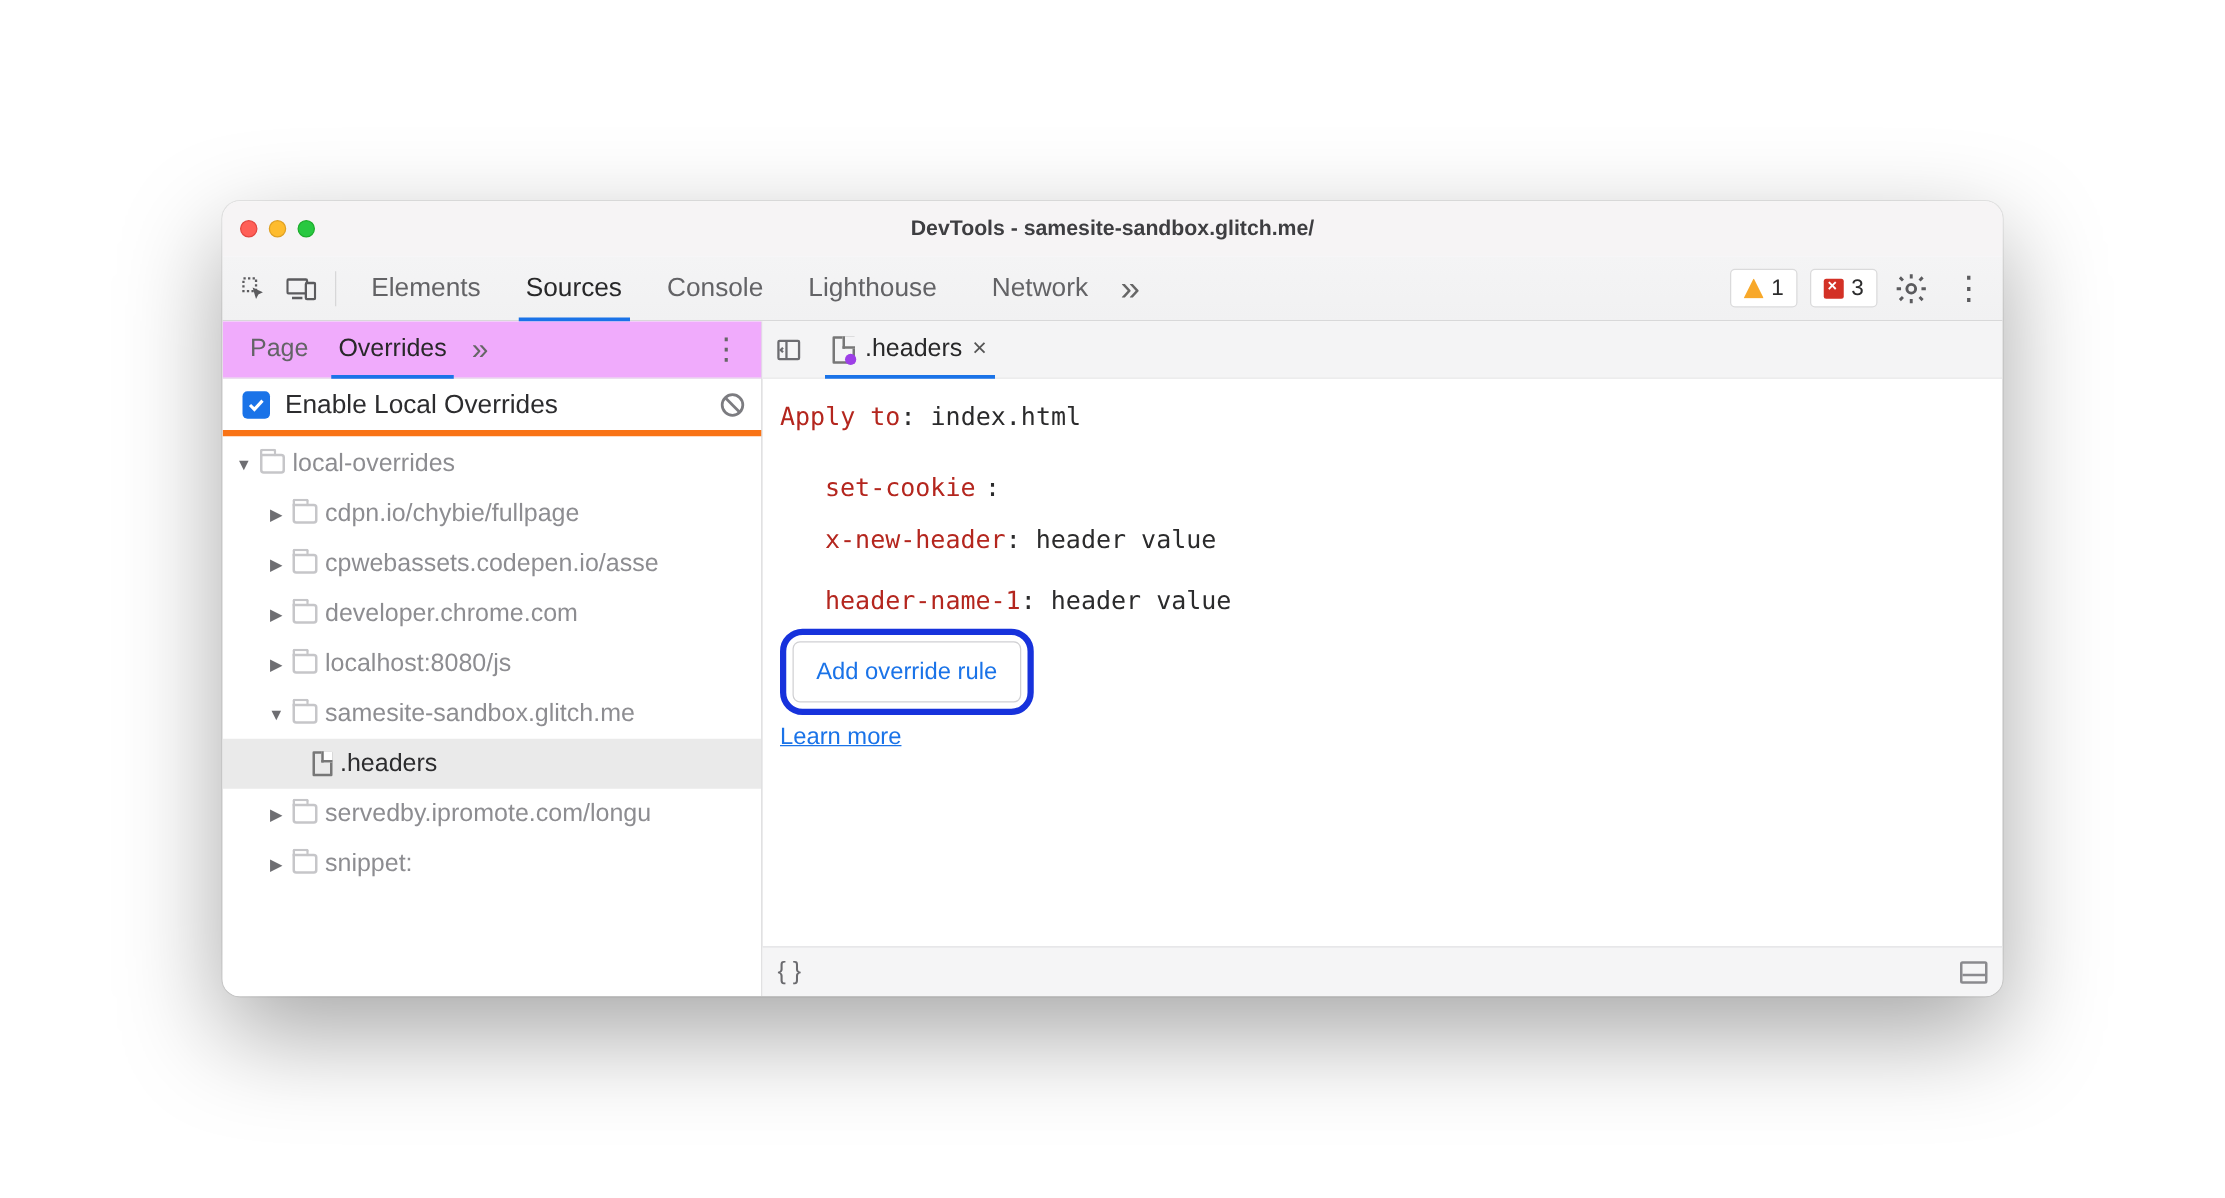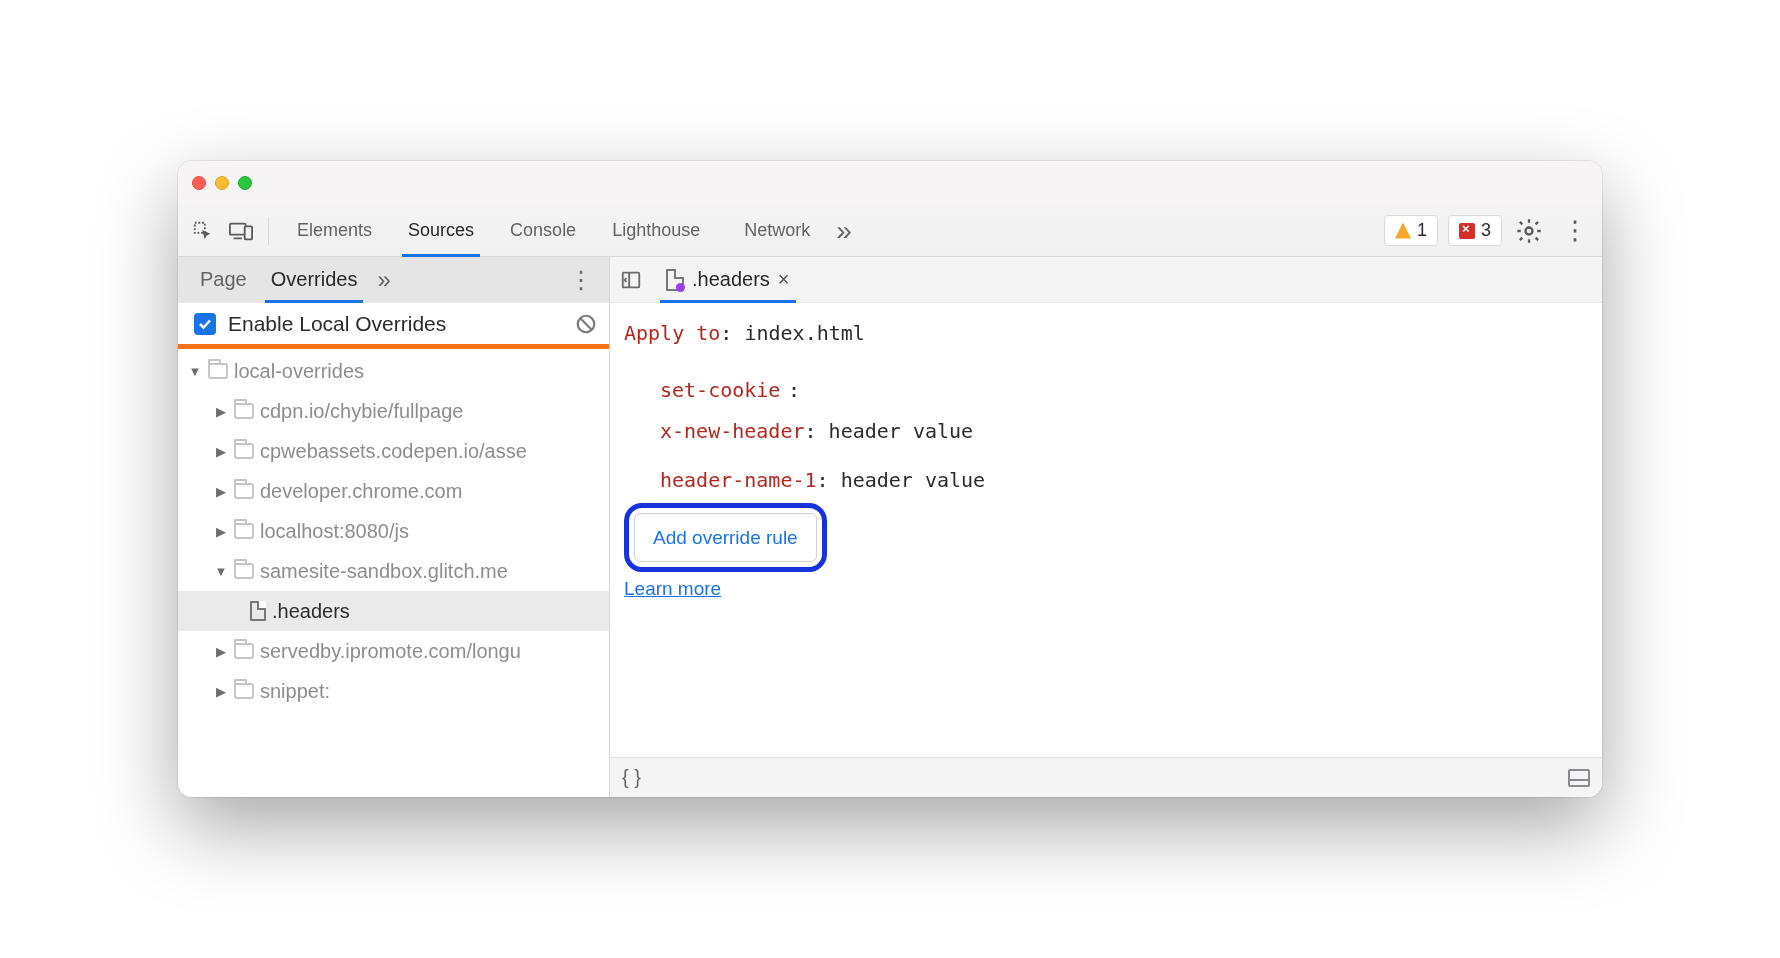--- a/index.html
+++ b/index.html
@@ -44,21 +44,21 @@
   background: linear-gradient(#f4f4f5,#f1f1f2);
   border-bottom: 1px solid #d8d8d9;
   display: flex; align-items: center;
   padding: 0 8px; gap: 4px;
 }
 .toolbar .icon-btn { width:34px; height:34px; display:flex; align-items:center; justify-content:center; border-radius:4px; }
 .toolbar .sep { width:1px; height:28px; background:#d7d7d8; margin:0 6px; }
 .toolbar .tabs { display:flex; align-items:center; height:100%; }
 .toolbar .tab {
   padding: 0 18px; height:100%; display:flex; align-items:center;
-  font-size: 18px; color:#636366; position:relative;
+  font-size: 21px; color:#636366; position:relative;
 }
 .toolbar .tab.active { color:#282829; }
 .toolbar .tab.active::after {
   content:""; position:absolute; left:12px; right:12px; bottom:-1px;
   height:3px; background:#1a73e8;
 }
 .toolbar .more-tabs { font-size:28px; color:#666; padding:0 8px; }
 .toolbar .right { margin-left:auto; display:flex; align-items:center; gap:10px; }
 .count-badge {
   display:flex; align-items:center; gap:6px;
@@ -75,21 +75,21 @@
 .kebab { font-size:26px; color:#5b5b5e; padding:0 6px; }
 
 .body { flex:1; display:flex; overflow:hidden; }
 
 .side {
   width: 432px; border-right:1px solid #d8d8d9; display:flex; flex-direction:column;
   background:#fff;
 }
 .side-header {
   height:46px; border-bottom:1px solid #e9e9ea; display:flex; align-items:center;
-  padding:0 10px; gap:0; background:#e5e5e5;
+  padding:0 10px; gap:0; background:#f0abfc;
 }
 .side-tab { font-size:20px; color:#636366; padding:0 12px; height:100%; display:flex; align-items:center; position:relative;}
 .side-tab.active { color:#282829; }
 .side-tab.active::after { content:""; position:absolute; left:6px; right:6px; bottom:-1px; height:3px; background:#1a73e8;}
 .side-header .grow { flex:1; }
 .side-header .more { font-size:24px; color:#666; padding:0 8px;}
 .side-header .dots { font-size:24px; color:#666; padding:0 6px;}
 
 .enable-row {
   height:46px; display:flex; align-items:center; padding:0 12px 0 16px;
@@ -148,20 +148,21 @@
 <body>
 
 <div class="window">
 
   <div class="titlebar">
     <div class="traffic">
       <div class="dot red"></div>
       <div class="dot yellow"></div>
       <div class="dot green"></div>
     </div>
+    <div class="title">DevTools - samesite-sandbox.glitch.me/</div>
   </div>
 
   <div class="toolbar">
     <div class="icon-btn">
       <svg width="22" height="22" viewBox="0 0 24 24" fill="none" stroke="#5b5b5e" stroke-width="2">
         <rect x="3" y="3" width="11" height="11" stroke-dasharray="2 2"></rect>
         <path d="M11 11 L20 15 L16 17 L14 21 Z" fill="#5b5b5e" stroke="none"></path>
       </svg>
     </div>
     <div class="icon-btn">

